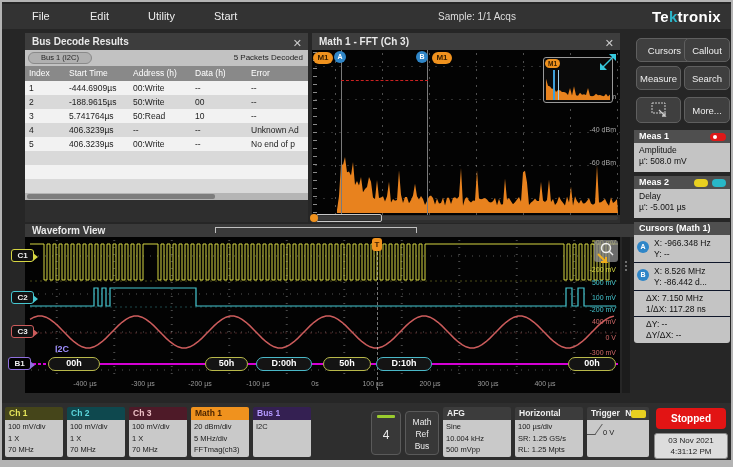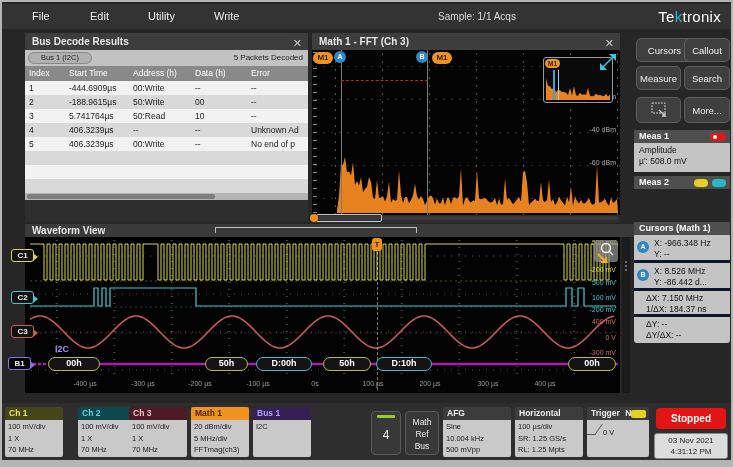--- a/index.html
+++ b/index.html
@@ -4,21 +4,21 @@
 <style>
   *{box-sizing:border-box;margin:0;padding:0}
   html,body{width:733px;height:467px}
   body{position:relative;background:#b4b4b4;font-family:"Liberation Sans",sans-serif;overflow:hidden}
   .abs{position:absolute}
   .app{left:2px;top:2px;width:729px;height:458px;background:#262626}
   
   .menubar{left:2px;top:4px;width:729px;height:25px;background:#333;color:#e8e8e8;font-size:11px}
   .mi{position:absolute;top:6px;color:#eee;cursor:default}
   .sample{position:absolute;top:7px;left:390px;width:170px;text-align:center;font-size:10px;color:#ddd}
-  .logo{position:absolute;top:4px;right:10px;font-size:15px;font-weight:normal;color:#fff;letter-spacing:.3px}
+  .logo{position:absolute;top:4px;right:10px;font-size:15px;font-weight:bold;color:#fff;letter-spacing:.3px}
   .logo .k{color:#2cb5c8}
   
   .ptitle{background:#3d3d3d;color:#e8e8e8;font-size:10px;font-weight:bold;line-height:17px;padding-left:7px}
   .xbtn{position:absolute;top:2px;right:6px;color:#ccc;font-size:11px;font-weight:normal;cursor:pointer}
   
   .substrip{background:#c2c2c2}
   .tabpill{position:absolute;left:3px;top:2px;width:64px;height:12px;background:#b0b0b0;border:1px solid #8a8a8a;border-radius:6px;font-size:7.5px;color:#222;text-align:center;line-height:10px}
   .pkts{position:absolute;right:5px;top:3px;font-size:8px;color:#222}
   .tgrid{display:grid;grid-template-columns:40px 64px 62px 56px 61px;font-size:8.5px}
   .thead{background:#898989;color:#fff}
@@ -54,21 +54,21 @@
   .trigmark{width:10px;height:13px;background:#f0921e;border-radius:3px;color:#402000;font-size:8px;font-weight:bold;text-align:center;line-height:13px}
   .trigline{width:0;border-left:1px dashed rgba(255,255,255,.45)}
   
   .sbtn{background:#3f3f3f;border:1px solid #5f5f5f;border-radius:5px;color:#eee;font-size:9.5px;text-align:center;cursor:pointer;display:flex;align-items:center;justify-content:center}
   .meashead{background:#4f4f4f;color:#fff;font-size:9px;font-weight:bold;line-height:13px;padding-left:5px}
   .measbody{background:#c4c4c4;color:#111;font-size:8.5px;padding:2px 0 0 5px;line-height:11px}
   .pillred{position:absolute;right:4px;top:2.5px;width:16px;height:8px;background:#e01818;border-radius:4px}
   .pillred:after{content:"";position:absolute;left:3px;top:2px;width:4px;height:4px;background:#fff;border-radius:2px}
   .pillyellow{position:absolute;right:22px;top:2.5px;width:14px;height:8px;background:#e8d020;border-radius:4px}
   .pillcyan{position:absolute;right:4px;top:2.5px;width:14px;height:8px;background:#28b8c8;border-radius:4px}
-  .currow{background:#c4c4c4;border-bottom:3px solid #0f172a;color:#111;font-size:8.5px;line-height:11px}
+  .currow{background:#c4c4c4;border-bottom:1px solid #0f172a;color:#111;font-size:8.5px;line-height:11px}
   .splitter{background:#1c1c1c}
   .dots i{display:block;width:2px;height:2px;background:#888;border-radius:1px;margin:2px auto}
   
   .bbar{left:2px;top:403px;width:729px;height:57px;background:#2e2e2e}
   .badge{width:58px}
   .bhead{height:13px;font-size:8.5px;font-weight:bold;padding:1px 0 0 4px;border-radius:2px 2px 0 0}
   .bbody{height:37px;background:#c9c9c9;color:#1a1a1a;font-size:7.5px;line-height:11.5px;padding:1px 0 0 3px;border-radius:0 0 2px 2px;overflow:hidden;white-space:nowrap}
   .sqbtn{background:#383838;border:1px solid #5a5a5a;border-radius:4px;color:#eee;text-align:center}
   .statusbtn{background:#e21414;border-radius:4px;color:#fff;font-weight:bold;font-size:10px;text-align:center;line-height:21px}
   .datebox{background:#ddd;border:1px solid #8a8a8a;border-radius:3px;color:#222;font-size:8px;text-align:center;line-height:11px;padding-top:1px}
@@ -76,21 +76,21 @@
 </style>
 </head>
 <body>
 
 <div class="abs app"></div>
 
 <div class="abs menubar">
   <span class="mi" style="left:30px">File</span>
   <span class="mi" style="left:88px">Edit</span>
   <span class="mi" style="left:146px">Utility</span>
-  <span class="mi" style="left:212px">Write</span>
+  <span class="mi" style="left:212px">Start</span>
   <span class="sample">Sample: 1/1 Acqs</span>
   <span class="logo"><span>Te</span><span class="k">k</span><span>tronix</span></span>
 </div>
 
 <div class="abs" style="left:25px;top:33px;width:283px;height:189px;background:#2e2e2e">
   <div class="ptitle" style="position:relative">
     <span>Bus Decode Results</span>
     <span class="xbtn">✕</span>
   </div>
   <div class="substrip" style="position:relative;height:16px">
@@ -283,55 +283,59 @@
     <div>µ': 508.0 mV</div>
   </div>
 </div>
 
 <div class="abs" style="left:634px;top:176px;width:96px">
   <div class="meashead" style="position:relative">
     <span>Meas 2</span>
     <span class="pillyellow"></span>
     <span class="pillcyan"></span>
   </div>
+  <div class="measbody" style="height:29px">
+    <div>Delay</div>
+    <div>µ': -5.001 µs</div>
+  </div>
 </div>
 
 <div class="abs" style="left:634px;top:222px;width:96px">
   <div class="meashead">Cursors (Math 1)</div>
   <div class="currow" style="position:relative;height:28px;padding:3px 0 0 20px">
     <div class="bluedot" style="position:absolute;left:3px;top:6px;width:12px;height:12px;line-height:12px">A</div>
     <div>X: -966.348 Hz</div>
     <div>Y: --</div>
   </div>
   <div class="currow" style="position:relative;height:28px;padding:3px 0 0 20px">
     <div class="bluedot" style="position:absolute;left:3px;top:6px;width:12px;height:12px;line-height:12px">B</div>
     <div>X: 8.526 MHz</div>
     <div>Y: -86.442 d...</div>
   </div>
   <div class="currow" style="height:26px;padding:2px 0 0 12px;text-align:left">
     <div>ΔX: 7.150 MHz</div>
-    <div>1/ΔX: 184.37 ns</div>
+    <div>1/ΔX: 117.28 ns</div>
   </div>
   <div class="currow" style="height:26px;padding:2px 0 0 12px;border-bottom:none;border-radius:0 0 3px 3px">
     <div>ΔY: --</div>
     <div>ΔY/ΔX: --</div>
   </div>
 </div>
 
 <div class="abs bbar"></div>
 
 <div class="abs badge" style="left:5px;top:407px">
   <div class="bhead" style="background:#45451a;color:#e6e65a">Ch 1</div>
   <div class="bbody">
       <div>100 mV/div</div>
       <div>1 X</div>
       <div>70 MHz</div>
     </div>
 </div>
-<div class="abs badge" style="left:78px;top:407px">
+<div class="abs badge" style="left:67px;top:407px">
   <div class="bhead" style="background:#0e484e;color:#5cd6dc">Ch 2</div>
   <div class="bbody">
       <div>100 mV/div</div>
       <div>1 X</div>
       <div>70 MHz</div>
     </div>
 </div>
 <div class="abs badge" style="left:129px;top:407px">
   <div class="bhead" style="background:#4e1a28;color:#eec0c6">Ch 3</div>
   <div class="bbody">

